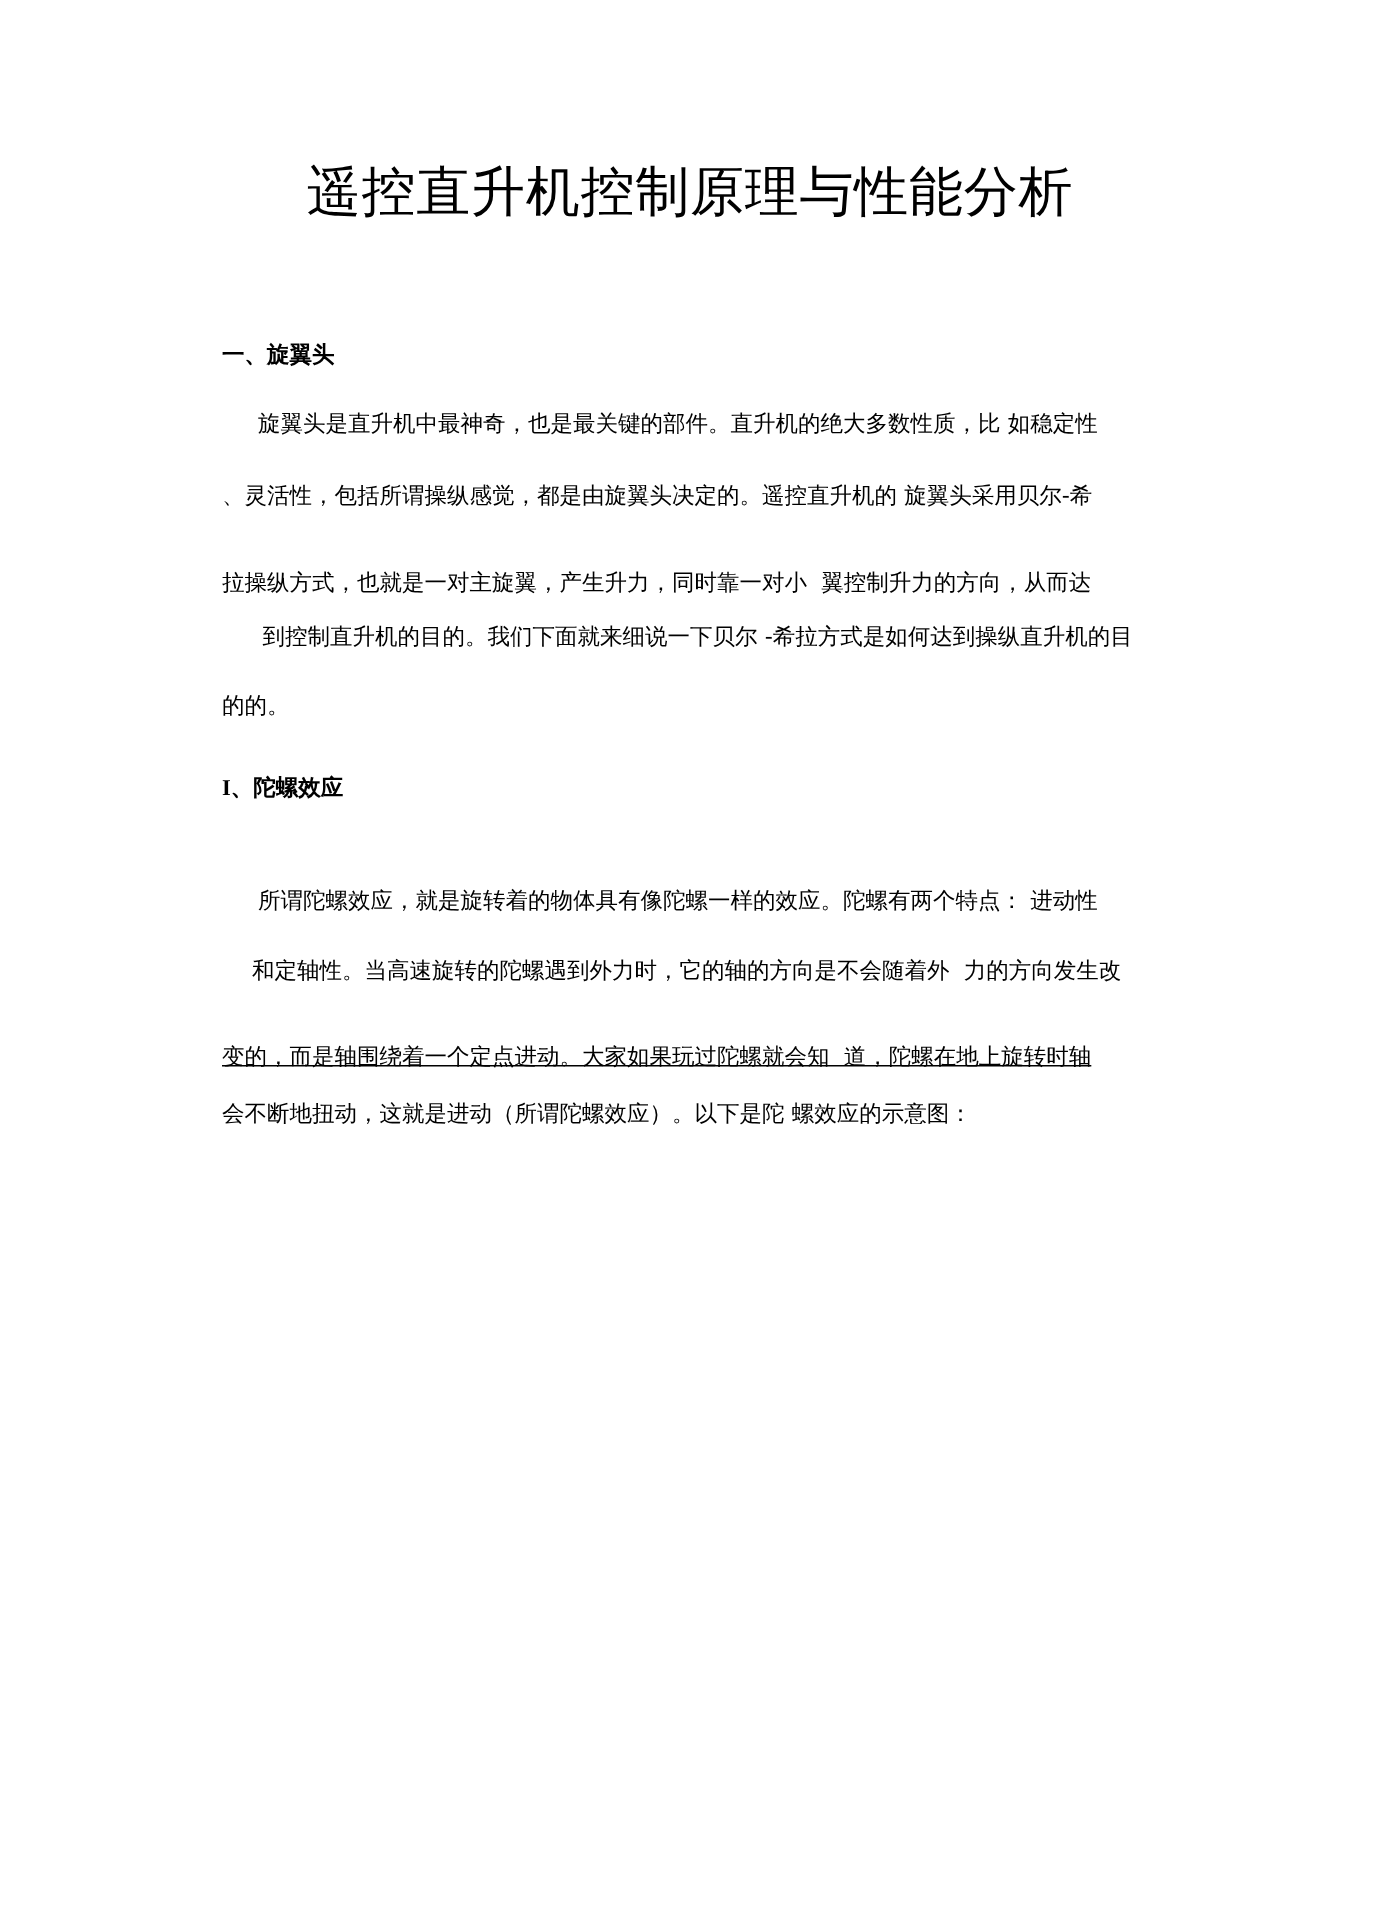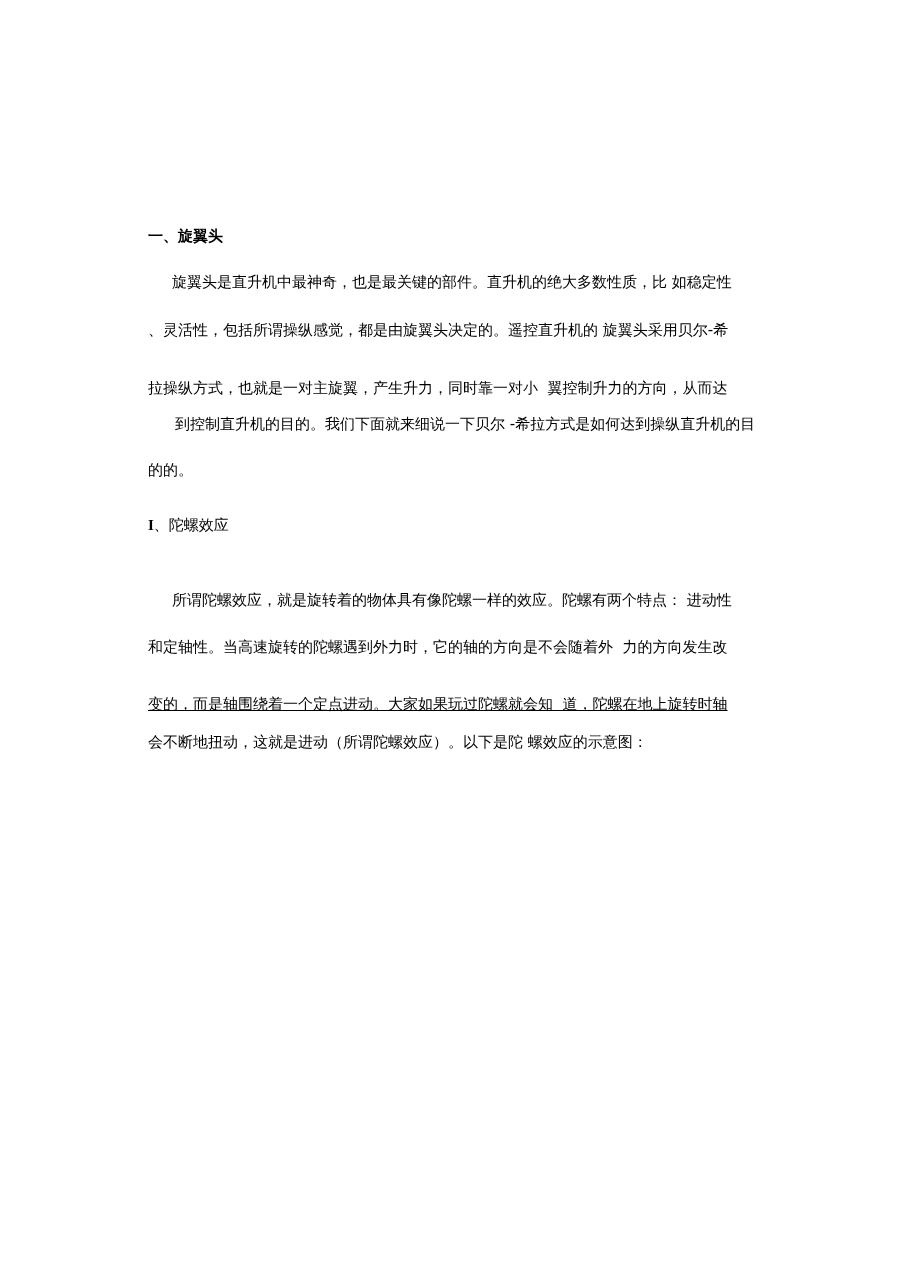--- a/index.html
+++ b/index.html
@@ -36,21 +36,21 @@
     .heading {
       position: absolute;
       left: 148px;
       font-size: 15px;
       line-height: 20px;
       font-weight: bold;
       margin: 0;
     }
     .heading.h1 { top: 226px; }
     .heading.h2 { top: 515px; font-family: "Liberation Serif", "DejaVu Serif", serif; }
-    .heading.h2 .cjk { font-family: "DejaVu Sans", "Liberation Sans", sans-serif; font-weight: normal; }
+    .heading.h2 .cjk { font-family: "DejaVu Sans", "Liberation Sans", sans-serif; font-weight: bold; }
     .para {
       position: absolute;
       left: 148px;
       width: 630px;
       margin: 0;
       font-size: 15px;
     }
     .line {
       position: absolute;
       left: 0;
@@ -59,33 +59,34 @@
       line-height: 20px;
       height: 20px;
     }
     .line.indent { left: 24px; }
   </style>
 </head>
 <body>
 
 <div class="page">
 
+  <h1 class="title">遥控直升机控制原理与性能分析</h1>
 
   <h2 class="heading h1">一、旋翼头</h2>
 
   <div class="para" style="top:272px;">
     <div class="line indent" style="top:0px;">旋翼头是直升机中最神奇，也是最关键的部件。直升机的绝大多数性质，比 如稳定性</div>
     <div class="line" style="top:48px;">、灵活性，包括所谓操纵感觉，都是由旋翼头决定的。遥控直升机的 旋翼头采用贝尔-希</div>
     <div class="line" style="top:106px;">拉操纵方式，也就是一对主旋翼，产生升力，同时靠一对小  翼控制升力的方向，从而达</div>
     <div class="line" style="top:142px;margin-left:27px;">到控制直升机的目的。我们下面就来细说一下贝尔 -希拉方式是如何达到操纵直升机的目</div>
     <div class="line" style="top:188px;">的的。</div>
   </div>
 
   <h2 class="heading h2"><span>I</span><span class="cjk">、陀螺效应</span></h2>
 
   <div class="para" style="top:590px;">
     <div class="line indent" style="top:0px;">所谓陀螺效应，就是旋转着的物体具有像陀螺一样的效应。陀螺有两个特点： 进动性</div>
-    <div class="line" style="top:47px;">和定轴性。当高速旋转的陀螺遇到外力时，它的轴的方向是不会随着外  力的方向发生改</div>
+    <div class="line" style="top:47px;margin-left:20px;">和定轴性。当高速旋转的陀螺遇到外力时，它的轴的方向是不会随着外  力的方向发生改</div>
     <div class="line" style="top:104px;text-decoration:underline;">变的，而是轴围绕着一个定点进动。大家如果玩过陀螺就会知  道，陀螺在地上旋转时轴</div>
     <div class="line" style="top:142px;">会不断地扭动，这就是进动（所谓陀螺效应）。以下是陀 螺效应的示意图：</div>
   </div>
 
 </div>
 
 </body></html>

